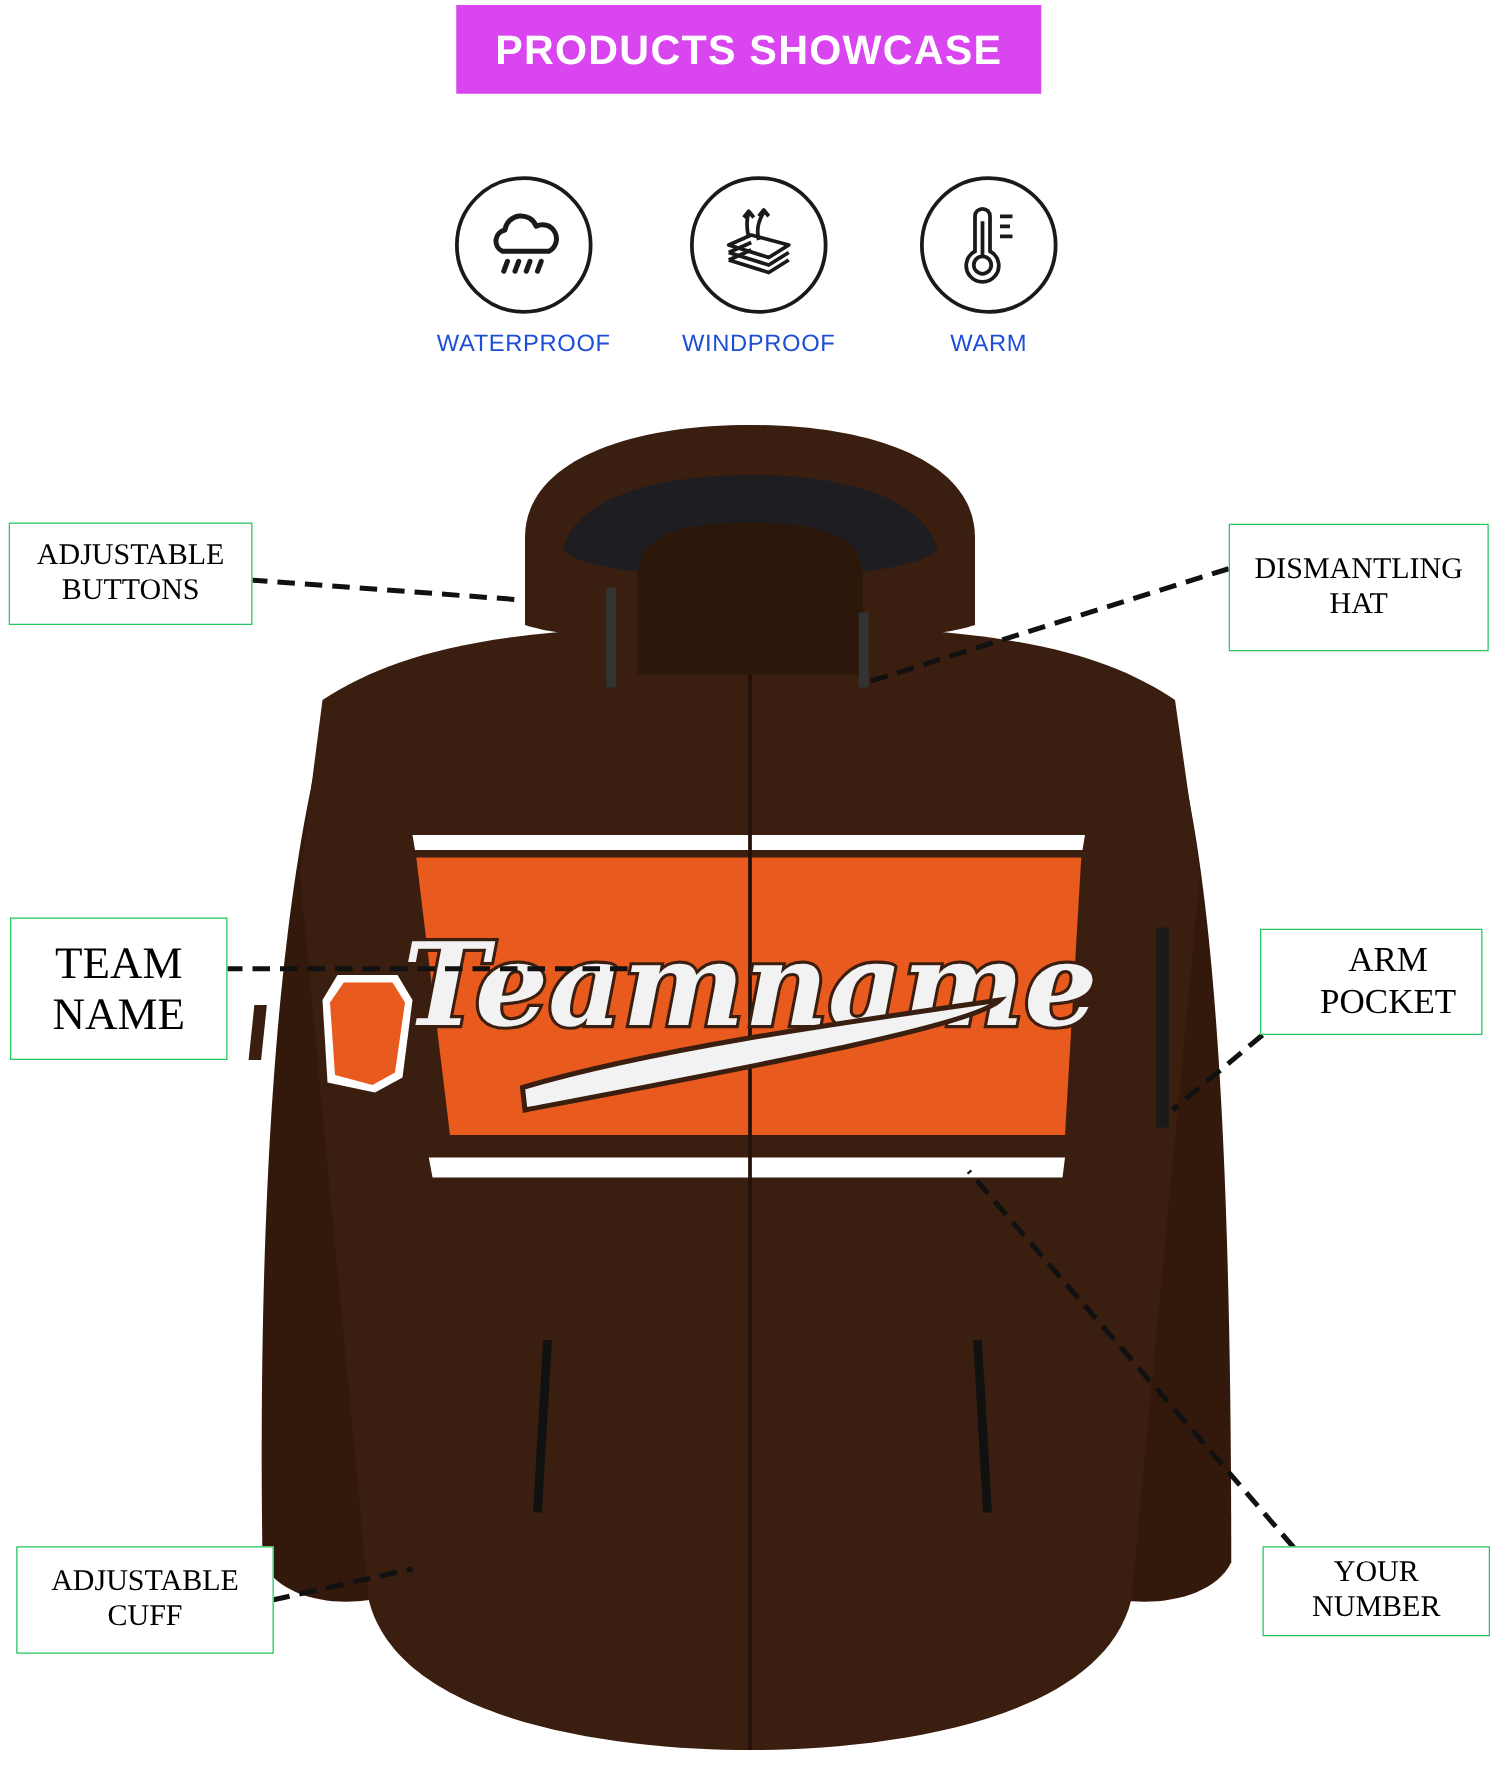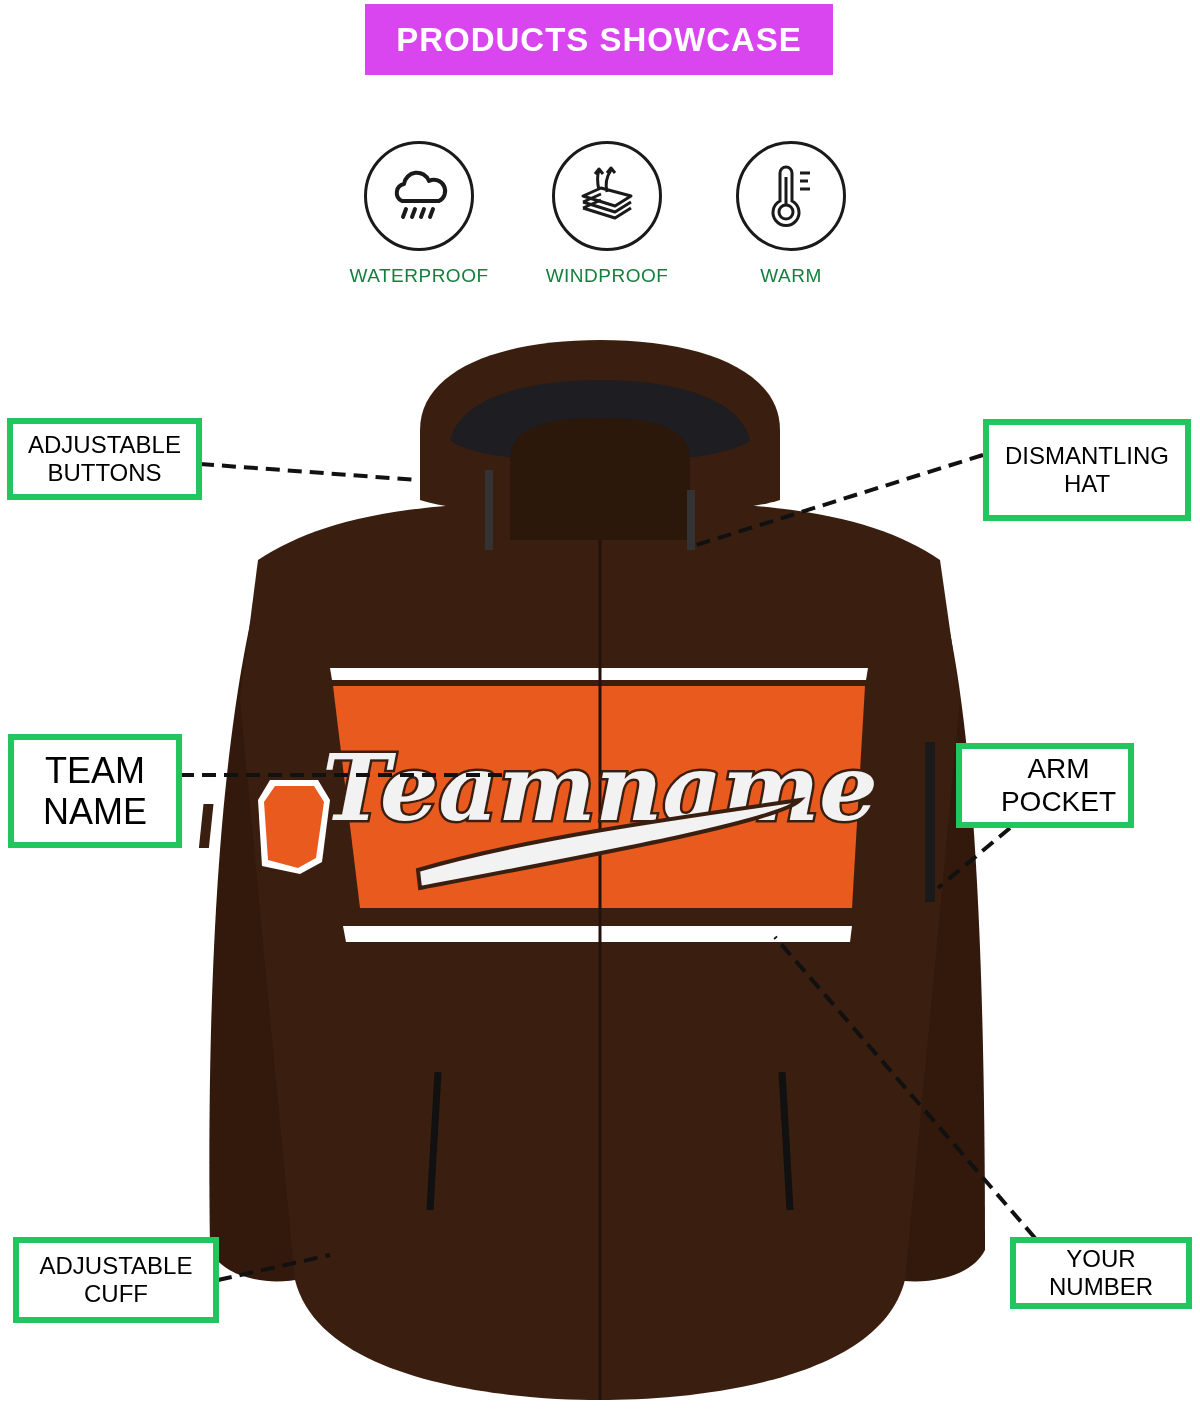--- a/index.html
+++ b/index.html
@@ -2,23 +2,23 @@
 <html><head>
 <meta charset="utf-8">
 <style>
   html, body { margin: 0; padding: 0; background: #ffffff; }
   body { width: 1200px; height: 1421px; position: relative; overflow: hidden; font-family: "Liberation Sans", sans-serif; }
   .banner { position: absolute; left: 365px; top: 4px; width: 468px; height: 71px; background: #d946ef; color: #fff;
     display: flex; align-items: center; justify-content: center; font-weight: bold; font-size: 33px; letter-spacing: 1px; }
   .feature { position: absolute; top: 141px; width: 160px; text-align: center; }
   .feature .circle { width: 110px; height: 110px; margin: 0 auto; border: 3px solid #1a1a1a; border-radius: 50%; box-sizing: border-box;
     display: flex; align-items: center; justify-content: center; }
-  .feature .label { margin-top: 14px; font-size: 19px; color: #15803d; letter-spacing: 0.5px; }
-  .callout { position: absolute; border: 6px solid #22c55e; background: #fff; box-sizing: border-box; display: flex; flex-direction: column;
-    align-items: center; justify-content: center; color: #000; text-align: center; line-height: 1.15; }
+  .feature .label { margin-top: 14px; font-size: 19px; color: #1d4ed8; letter-spacing: 0.5px; }
+  .callout { position: absolute; border: 1px solid #22c55e; background: #fff; box-sizing: border-box; display: flex; flex-direction: column;
+    align-items: center; justify-content: center; color: #000; text-align: center; line-height: 1.15; font-family: Liberation Serif, serif; }
   .callout span { display: block; }
   .jacket { position: absolute; left: 0; top: 0; }
   svg.lines { position: absolute; left: 0; top: 0; pointer-events: none; }
 </style>
 </head>
 <body>
 
 <div class="banner">PRODUCTS SHOWCASE</div>
 
 <div class="feature" style="left:339px;">
@@ -117,21 +117,21 @@
   <span>BUTTONS</span>
 </div>
 <div class="callout" style="left:983px; top:419px; width:208px; height:102px; font-size:24px;">
   <span>DISMANTLING</span>
   <span>HAT</span>
 </div>
 <div class="callout" style="left:8px; top:713px; width:174px; height:114px; font-size:36px;margin-top:21px;">
   <span>TEAM</span>
   <span>NAME</span>
 </div>
-<div class="callout" style="left:956px; top:743px; width:178px; height:85px; font-size:28px;padding-left:27px;">
+<div class="callout" style="left:1008px; top:743px; width:178px; height:85px; font-size:28px;padding-left:27px;">
   <span>ARM</span>
   <span>POCKET</span>
 </div>
 <div class="callout" style="left:13px; top:1237px; width:206px; height:86px; font-size:24px;">
   <span>ADJUSTABLE</span>
   <span>CUFF</span>
 </div>
 <div class="callout" style="left:1010px; top:1237px; width:182px; height:72px; font-size:24px;">
   <span>YOUR</span>
   <span>NUMBER</span>

